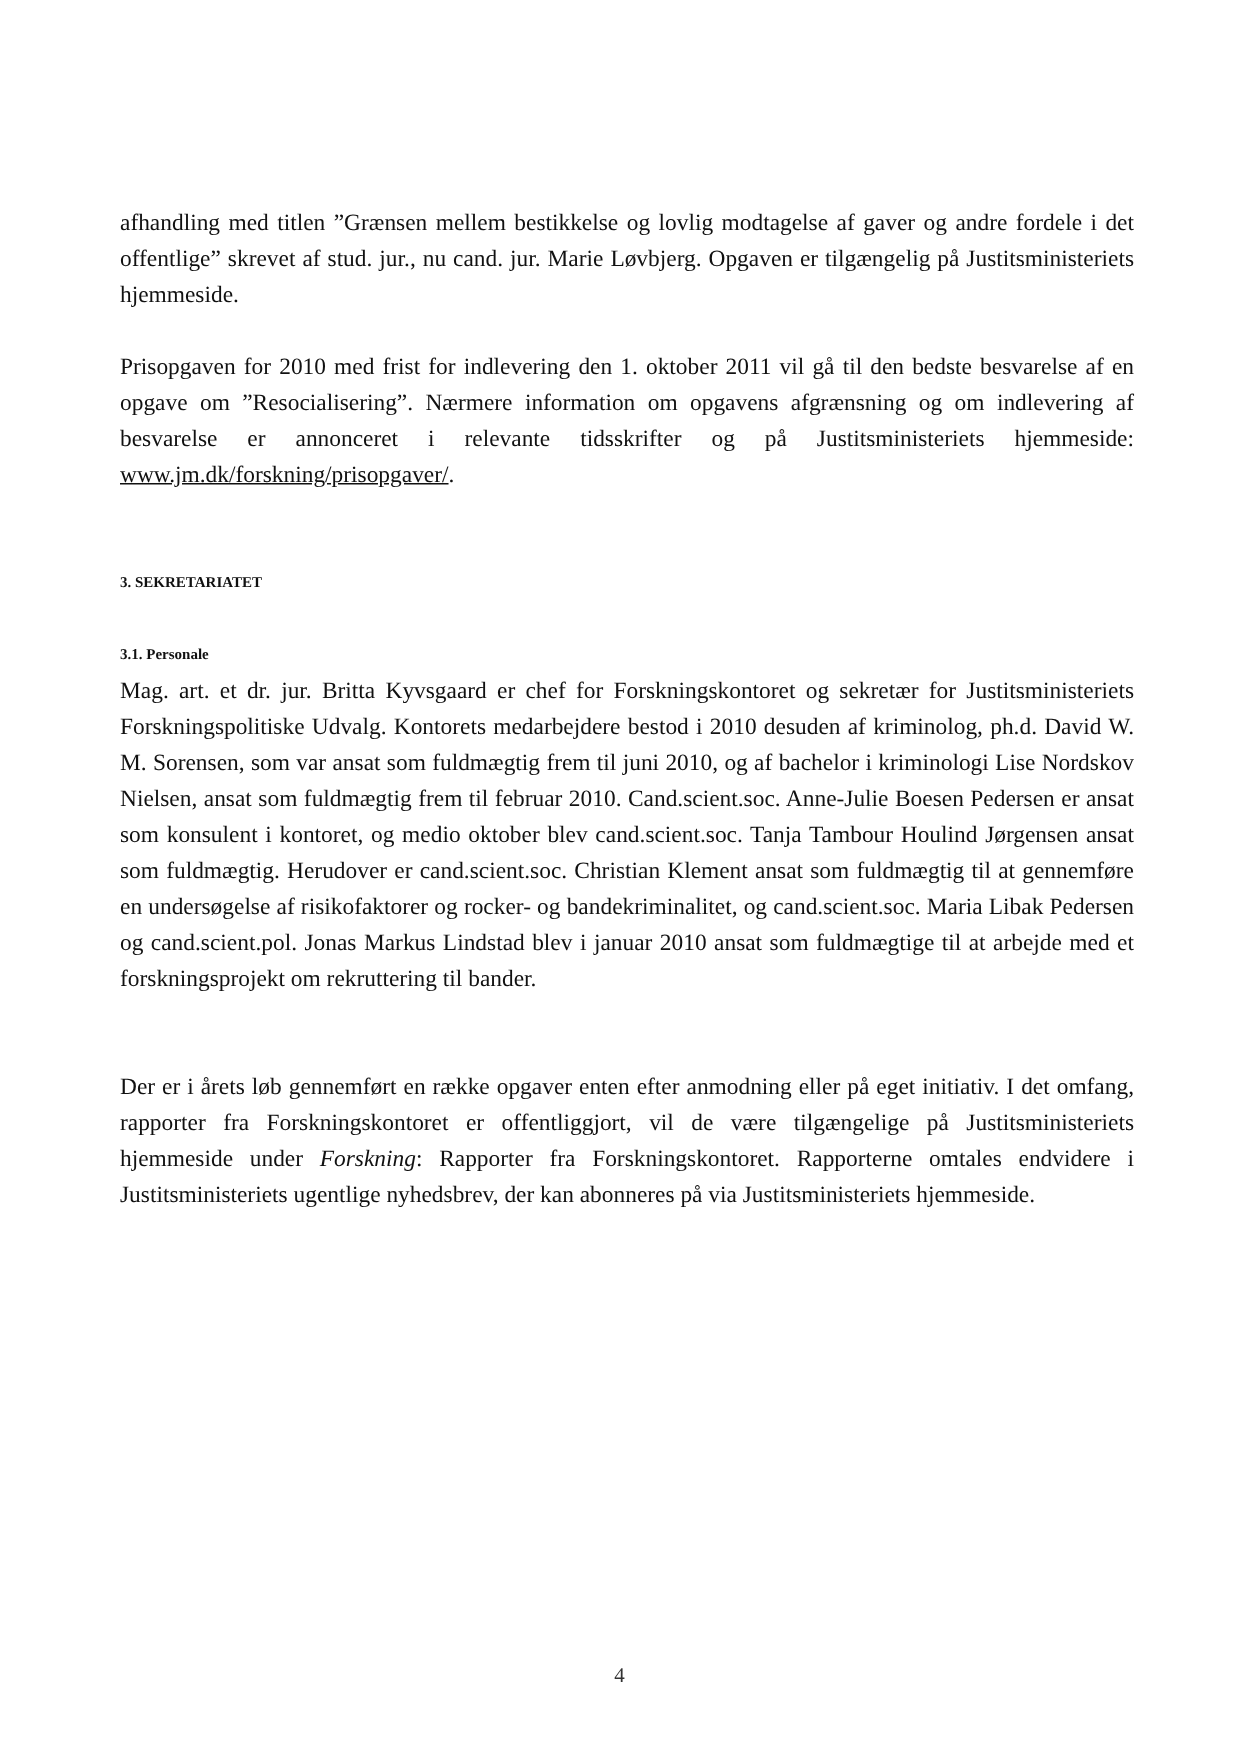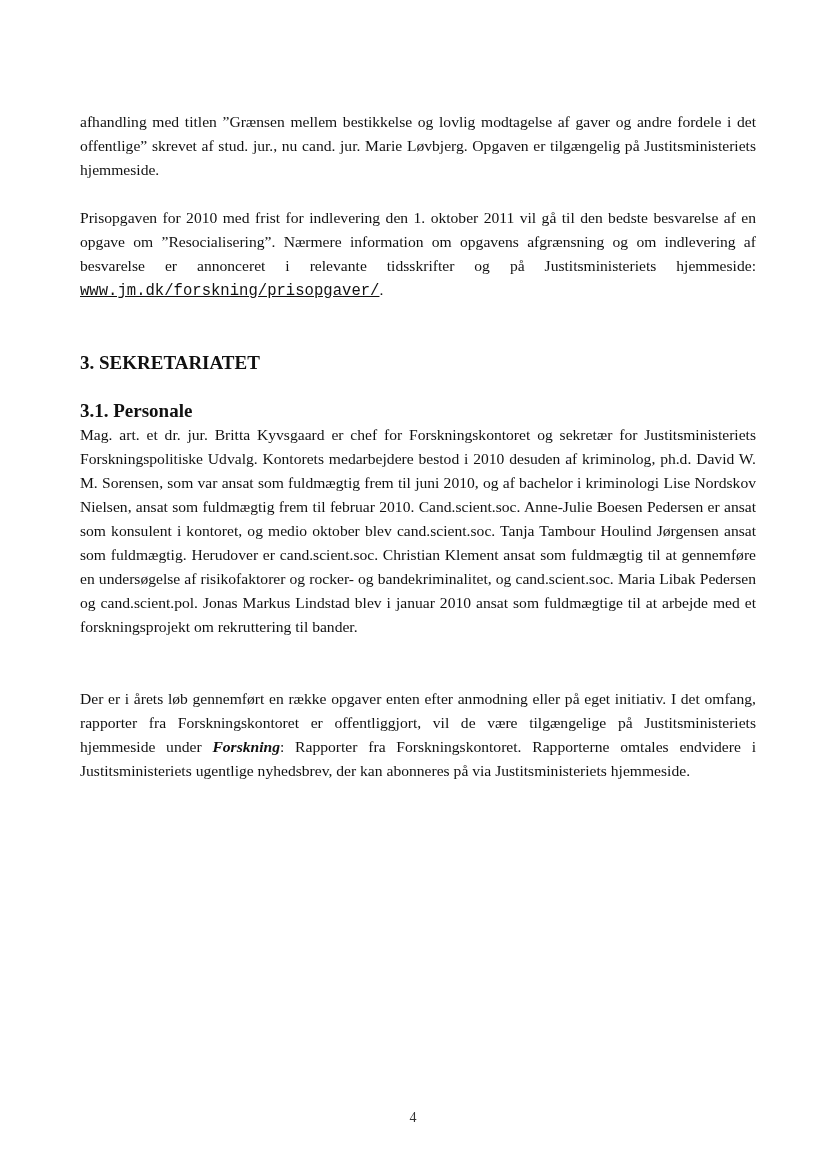--- a/index.html
+++ b/index.html
@@ -1,31 +1,31 @@
 <!DOCTYPE html>
 <html><head>
 <meta charset="utf-8">
 <style>
   html, body { margin: 0; padding: 0; background: #ffffff; }
   body { width: 826px; height: 1169px; position: relative; overflow: hidden; }
   .page {
     position: absolute;
     left: 80px;
-    top: 110px;
+    top: 137px;
     width: 676px;
     font-family: "Liberation Serif", "DejaVu Serif", serif;
     font-size: 15.6px;
     line-height: 24px;
     color: #111111;
   }
   p { margin: 0; text-align: justify; }
   .gap { height: 24px; }
-  h2, h3 { margin: 0; font-weight: bold; font-size: 19px; line-height: 24px; }
-  .link { text-decoration: underline; color: #111111; font-family: Liberation Mono, monospace; }
-  em { font-style: italic; font-weight: bold; }
+  h2, h3 { margin: 0; font-weight: bold; font-size: 10px; line-height: 24px; }
+  .link { text-decoration: underline; color: #111111; }
+  em { font-style: italic; }
   .pagenum {
     position: absolute;
     left: 0; width: 826px;
     top: 1110px;
     text-align: center;
     font-family: "Liberation Serif", "DejaVu Serif", serif;
     font-size: 14px;
     color: #333333;
   }
 </style>

